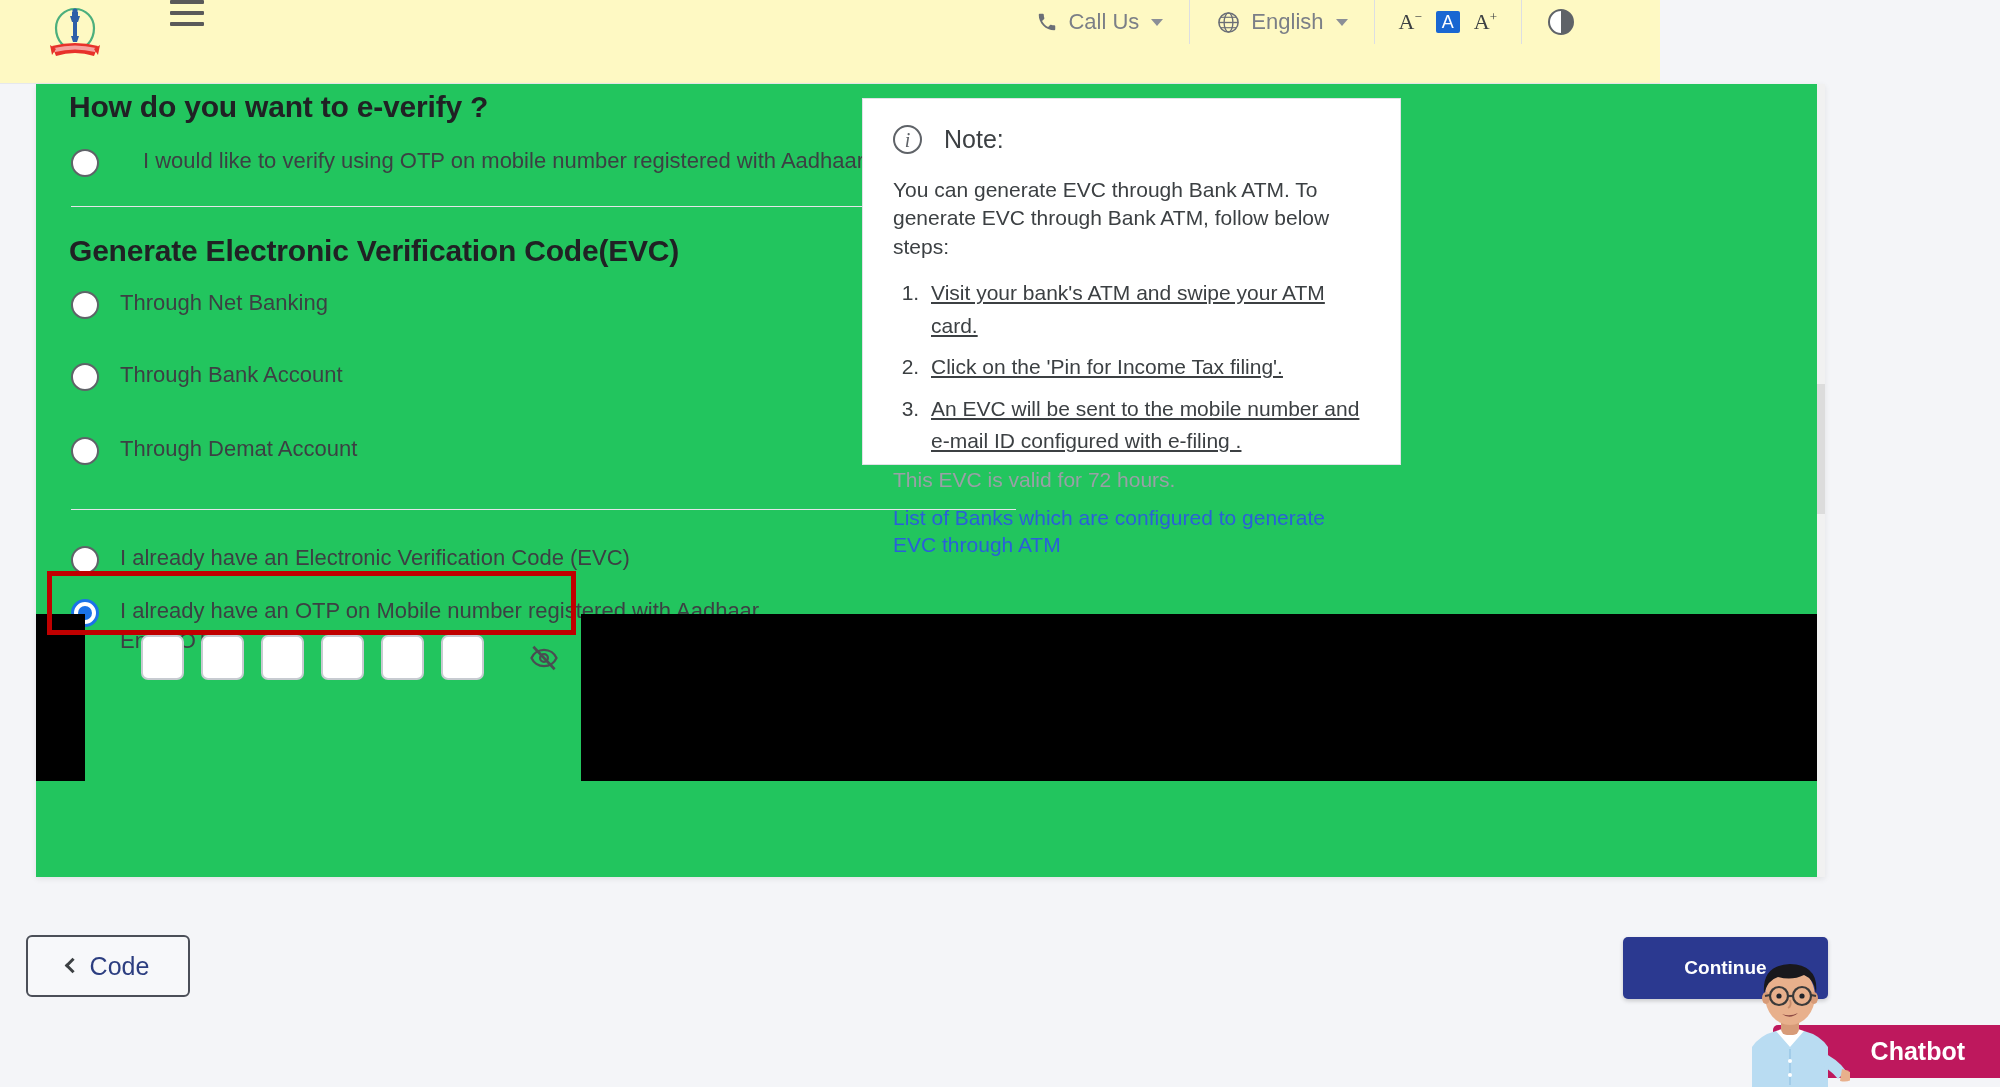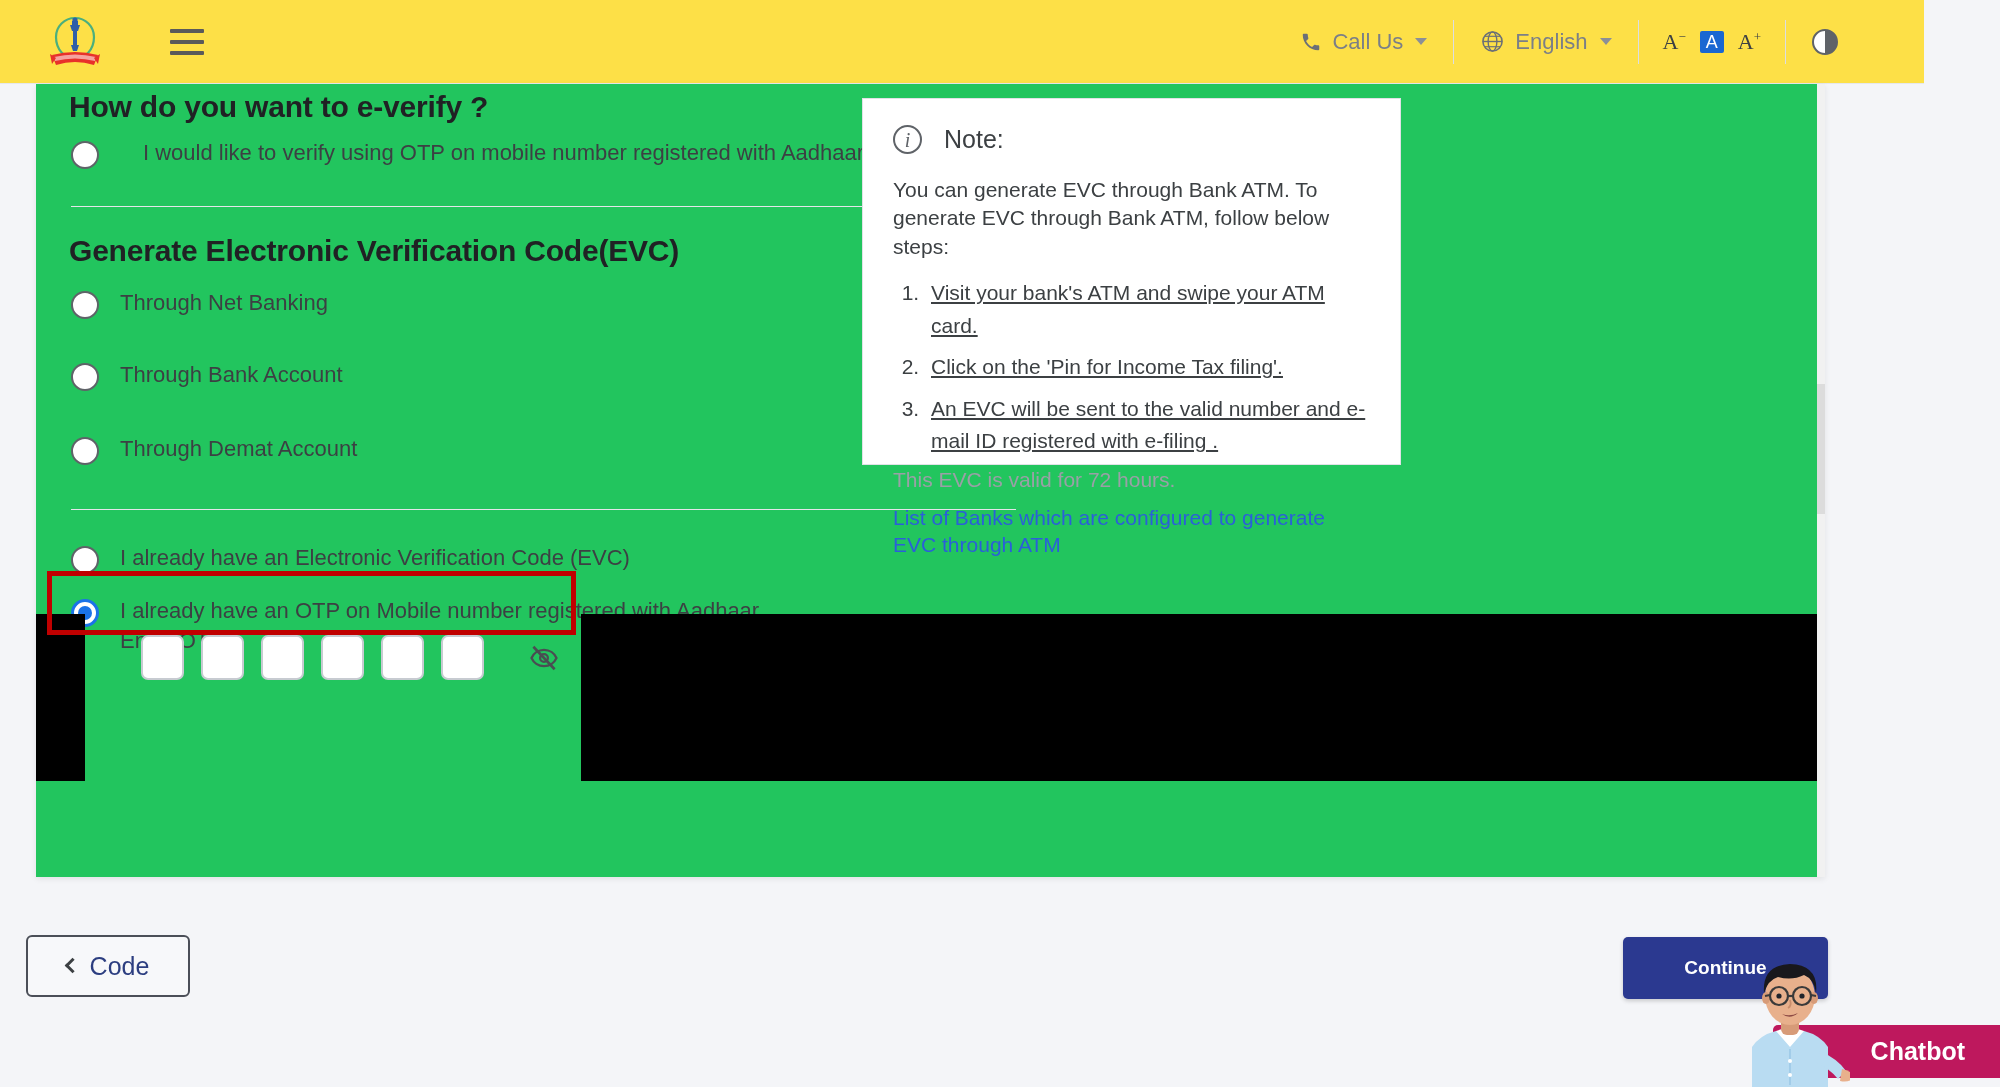--- a/index.html
+++ b/index.html
@@ -7,24 +7,24 @@
     width: 2000px; height: 1087px;
     overflow: hidden;
     background: #f4f5f8;
     font-family: "Liberation Sans", sans-serif;
     -webkit-font-smoothing: antialiased;
   }
 
   
   .header {
     position: absolute; top: 0; left: 0;
-    width: 1924px; height: 84px;
-    background: #fde047;
+    width: 1660px; height: 84px;
+    background: #fef9c3;
     border-bottom: 1px solid #e6e8ec;
-    display: flex; align-items: center;
+    display: flex; 
   }
   .logo-wrap {
     margin-left: 42px; width: 66px; height: 66px;
     display: flex; align-items: center; justify-content: center;
   }
   .hamburger {
     margin-left: 62px;
     width: 34px; height: 26px;
     display: flex; flex-direction: column; justify-content: space-between;
     cursor: pointer;
@@ -104,21 +104,21 @@
   .radio.checked::after {
     content: ""; position: absolute;
     left: 50%; top: 50%; transform: translate(-50%,-50%);
     width: 14px; height: 14px; border-radius: 50%;
     background: #1a73e8;
   }
   .opt-label {
     font-size: 22px; color: #3c4043; line-height: 1.15;
   }
 
-  .opt-aadhaar { position: absolute; left: 35px; top: 56px; gap: 44px; }
+  .opt-aadhaar { position: absolute; left: 35px; top: 64px; gap: 44px; }
 
   .divider {
     position: absolute; background: #e4e6ea; height: 1px;
   }
   .div-1 { left: 35px; top: 122px; width: 945px; }
   .div-2 { left: 35px; top: 425px; width: 945px; }
 
   .section-title {
     position: absolute; left: 33px; top: 150px;
     font-size: 30px; font-weight: bold; color: #202124;
@@ -380,21 +380,21 @@
 
     <div class="note">
       <div class="note-head">
         <span class="info-icon">i</span>
         <span class="note-title">Note:</span>
       </div>
       <div class="note-body">You can generate EVC through Bank ATM. To generate EVC through Bank ATM, follow below steps:</div>
       <ol class="note-steps">
         <li>Visit your bank's ATM and swipe your ATM card.</li>
         <li>Click on the 'Pin for Income Tax filing'.</li>
-        <li>An EVC will be sent to the valid number and e-mail ID registered with e-filing .</li>
+        <li>An EVC will be sent to the mobile number and e-mail ID configured with e-filing .</li>
       </ol>
       <div class="note-valid">This EVC is valid for 72 hours.</div>
       <div class="note-link">List of Banks which are configured to generate EVC through ATM</div>
     </div>
 
     <div class="card-scroll-track">
       <div class="card-scroll-thumb"></div>
     </div>
 
   </div>

